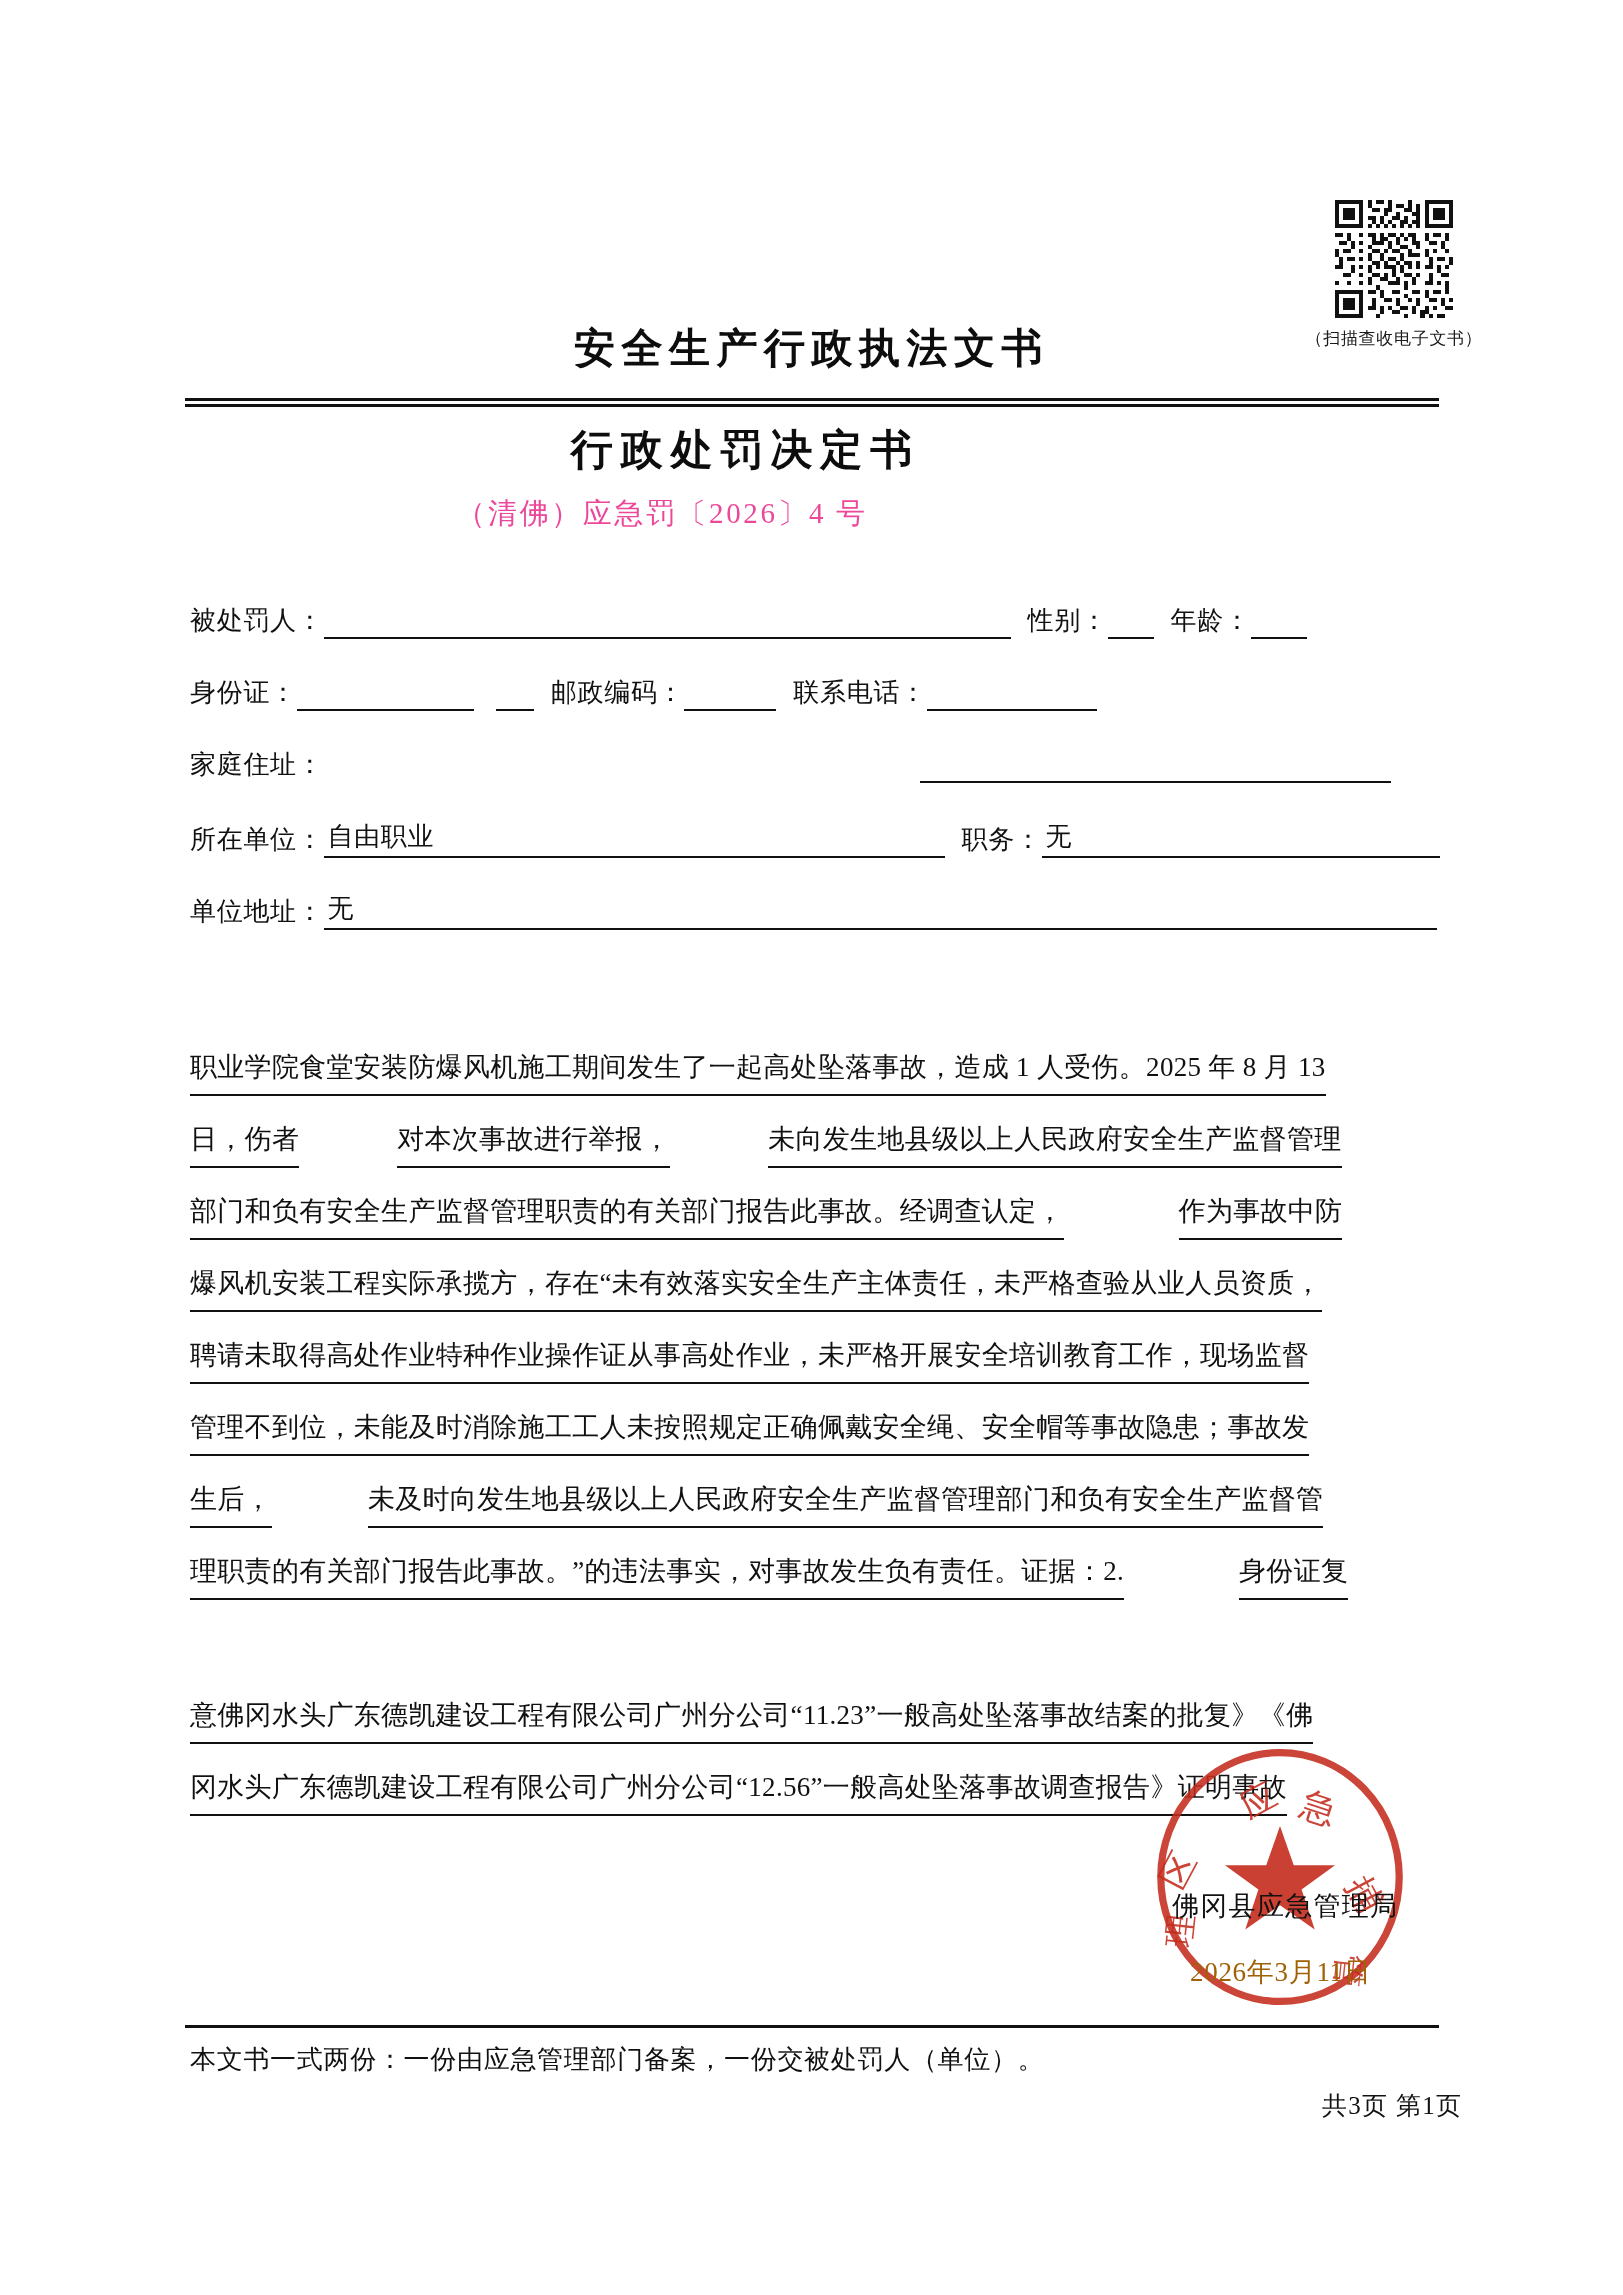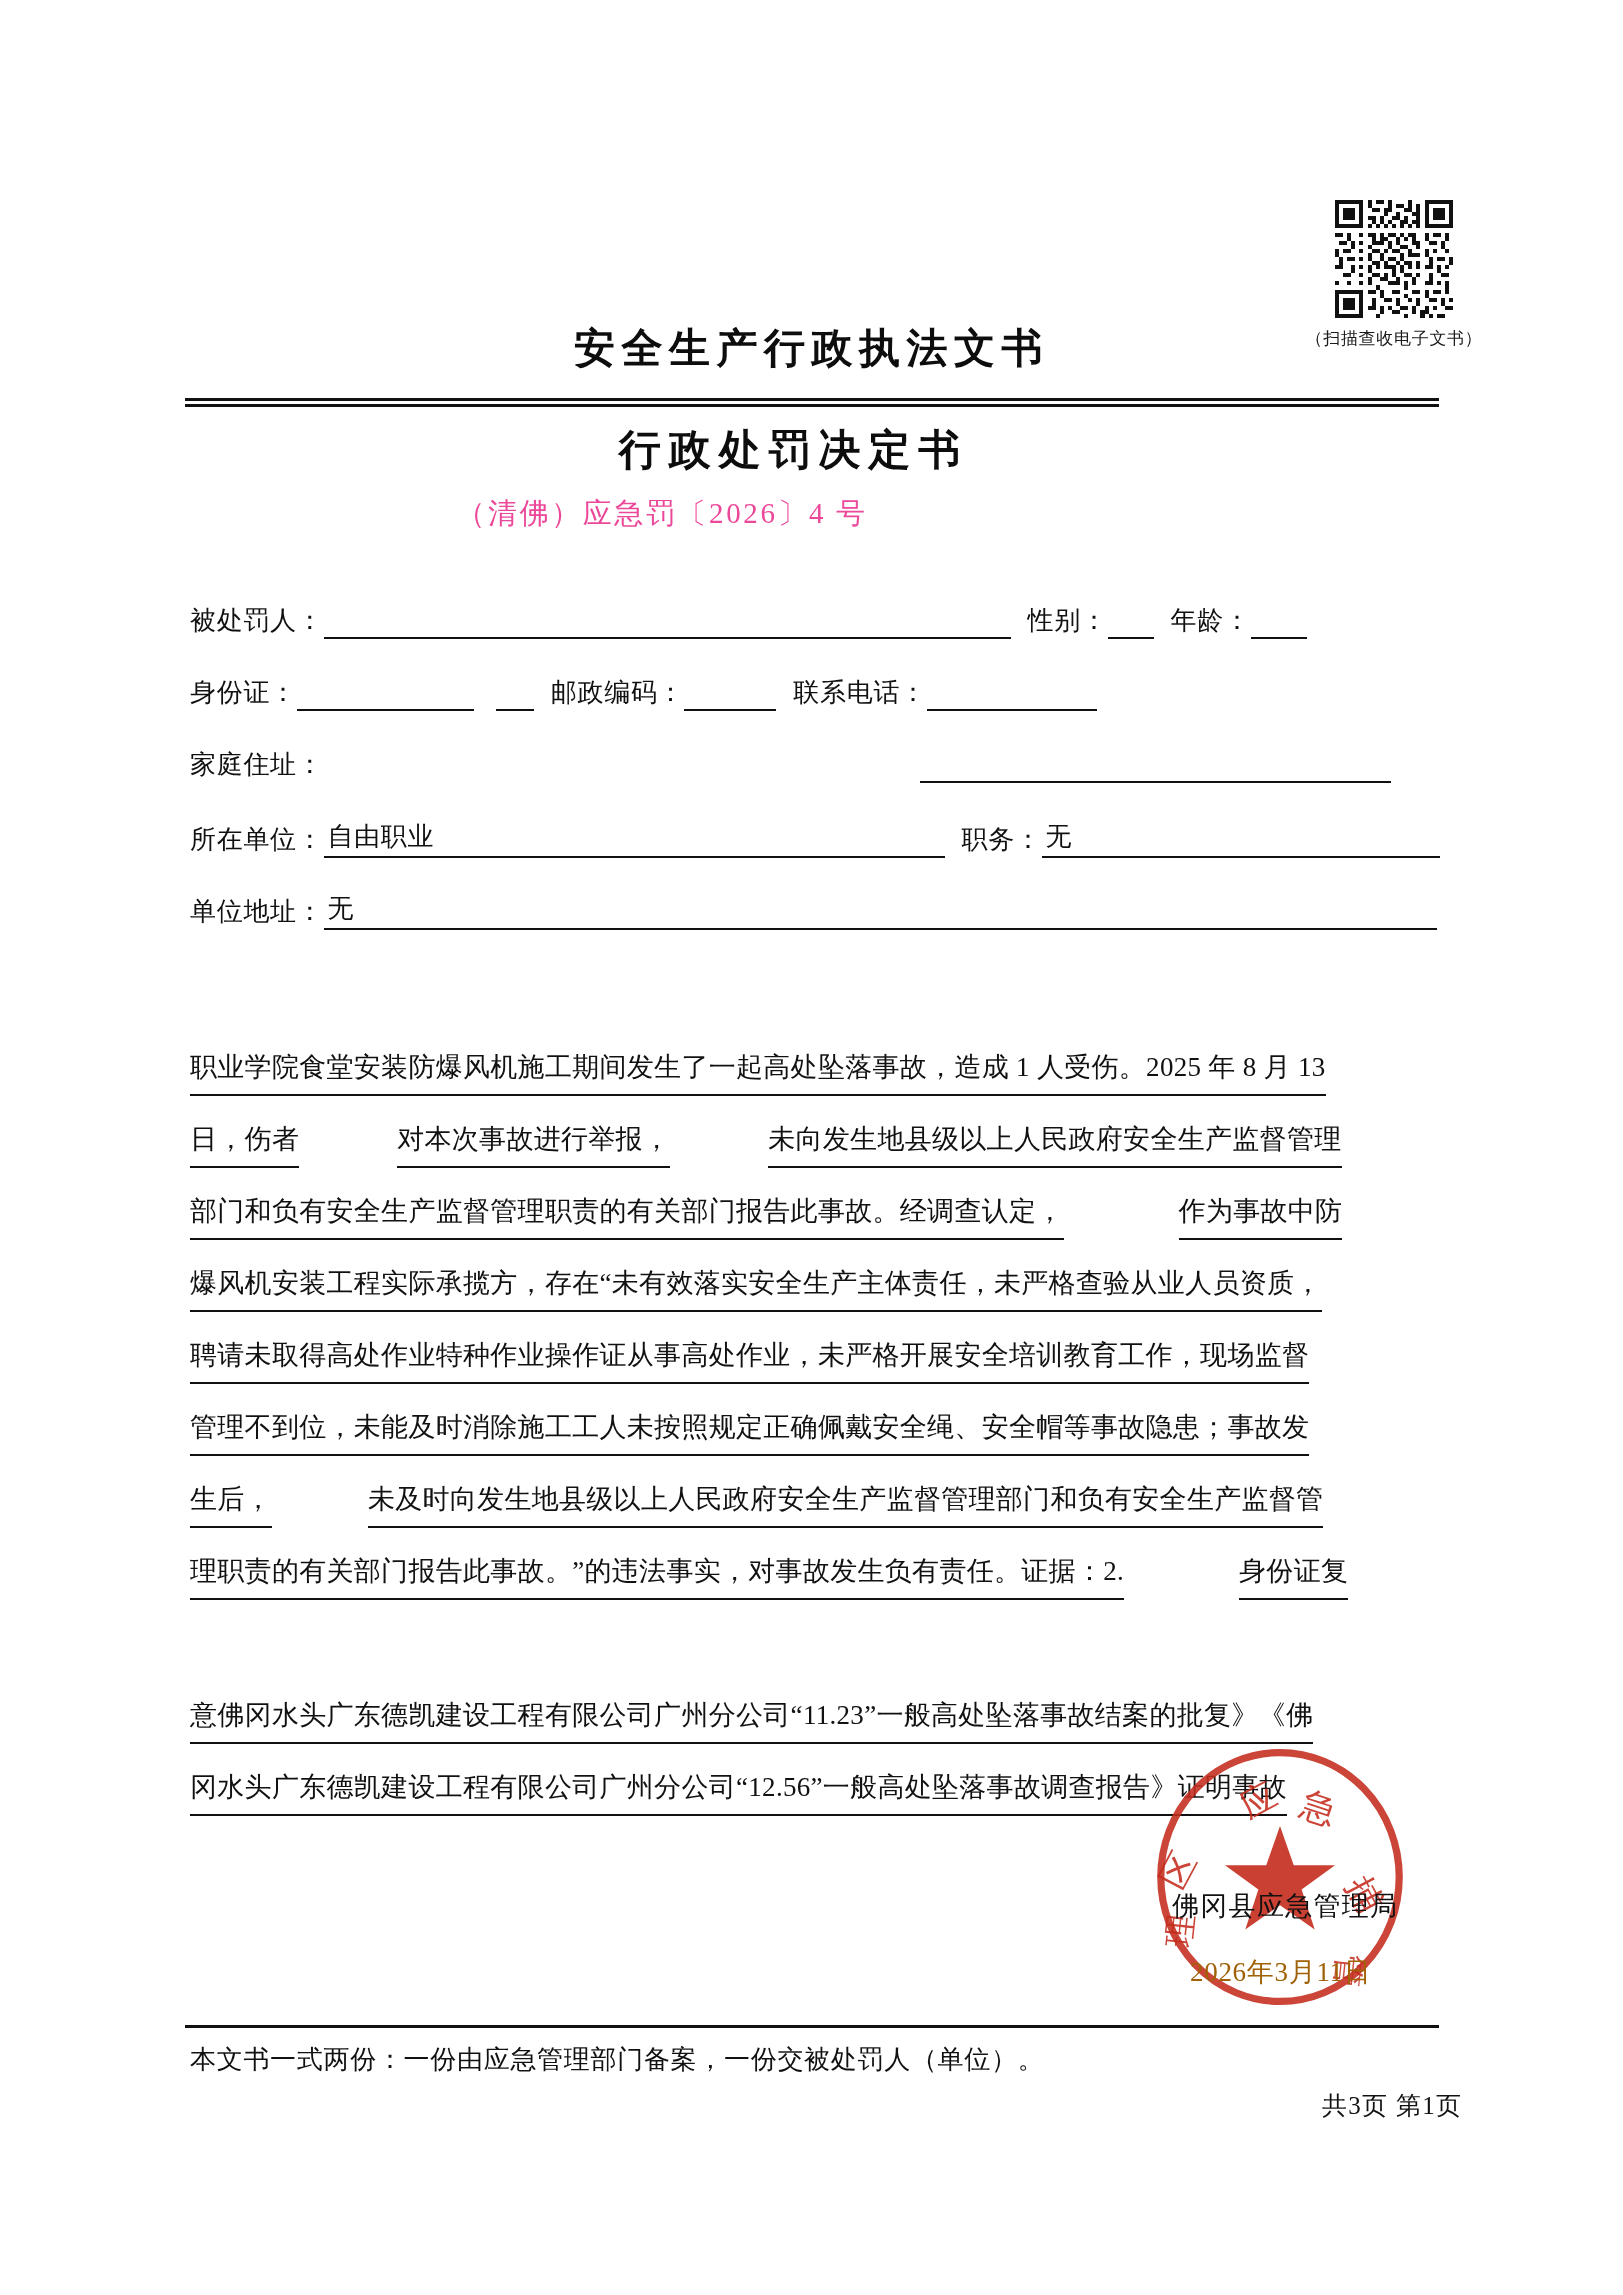--- a/index.html
+++ b/index.html
@@ -70,21 +70,20 @@
     position: absolute;
     left: 0;
     top: 422px;
     width: 1491px;
     text-align: center;
     font-size: 42px;
     font-weight: bold;
     letter-spacing: 7.9px;
     font-family: "Liberation Sans", "DejaVu Sans", sans-serif;
     color: #0d0d0d;
-    padding-left: 48px;
   }
   .doc-number {
     position: absolute;
     left: 0;
     top: 494px;
     width: 1324px;
     text-align: center;
     font-size: 29px;
     letter-spacing: 2.6px;
     font-family: "Liberation Serif", "DejaVu Serif", serif;

